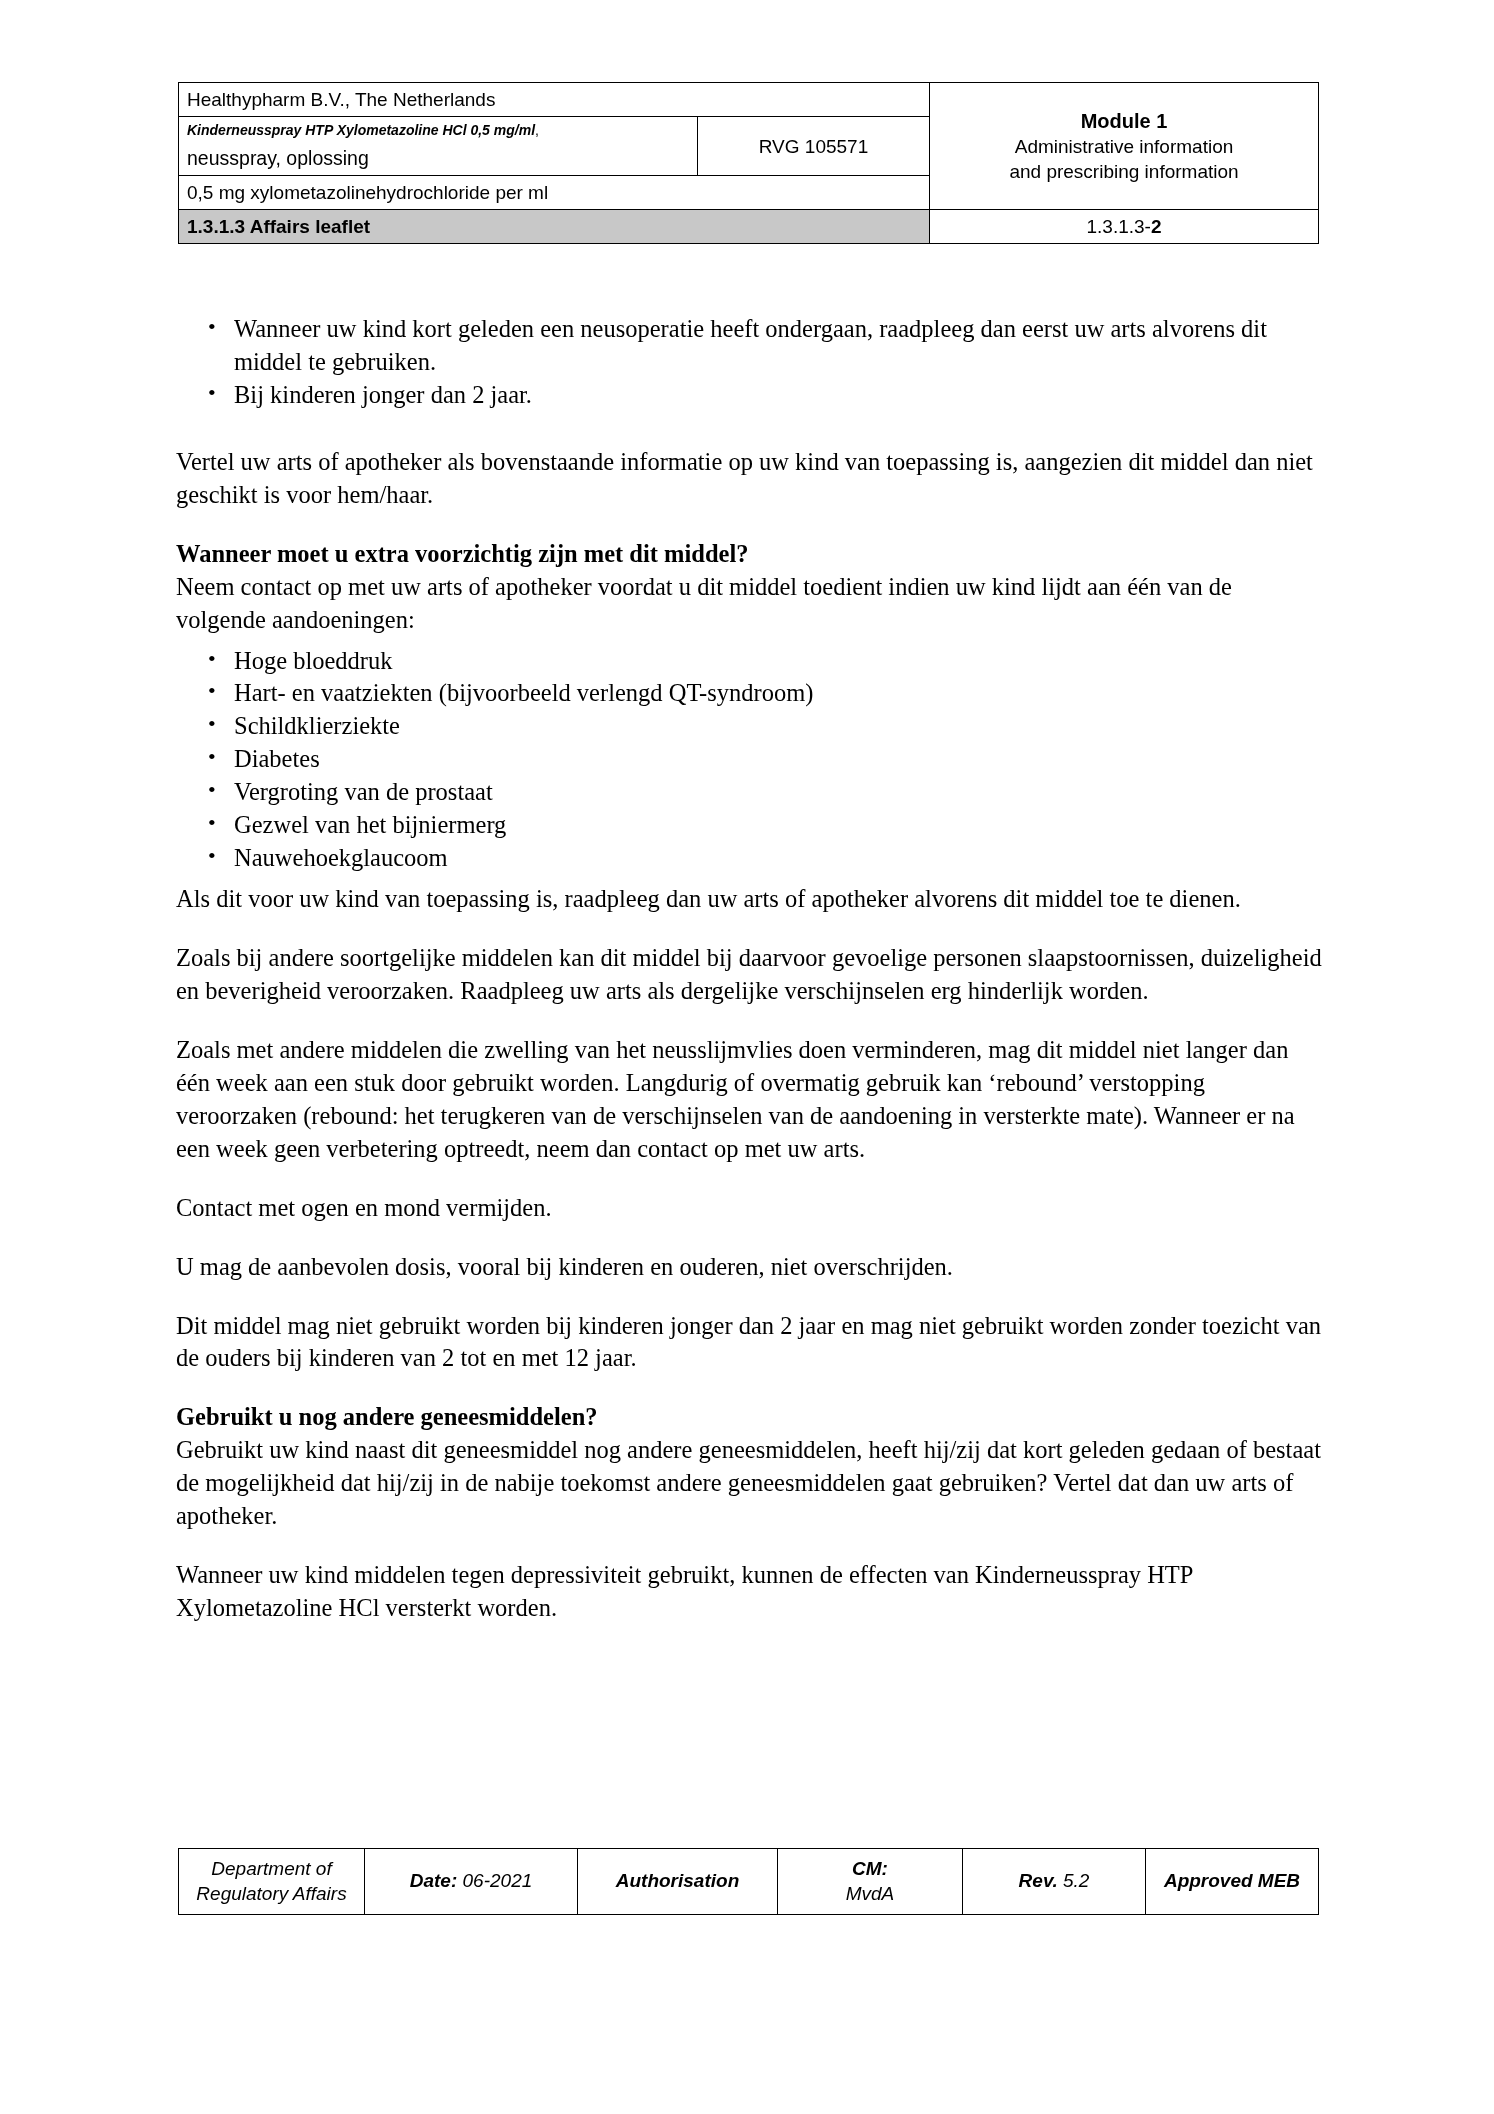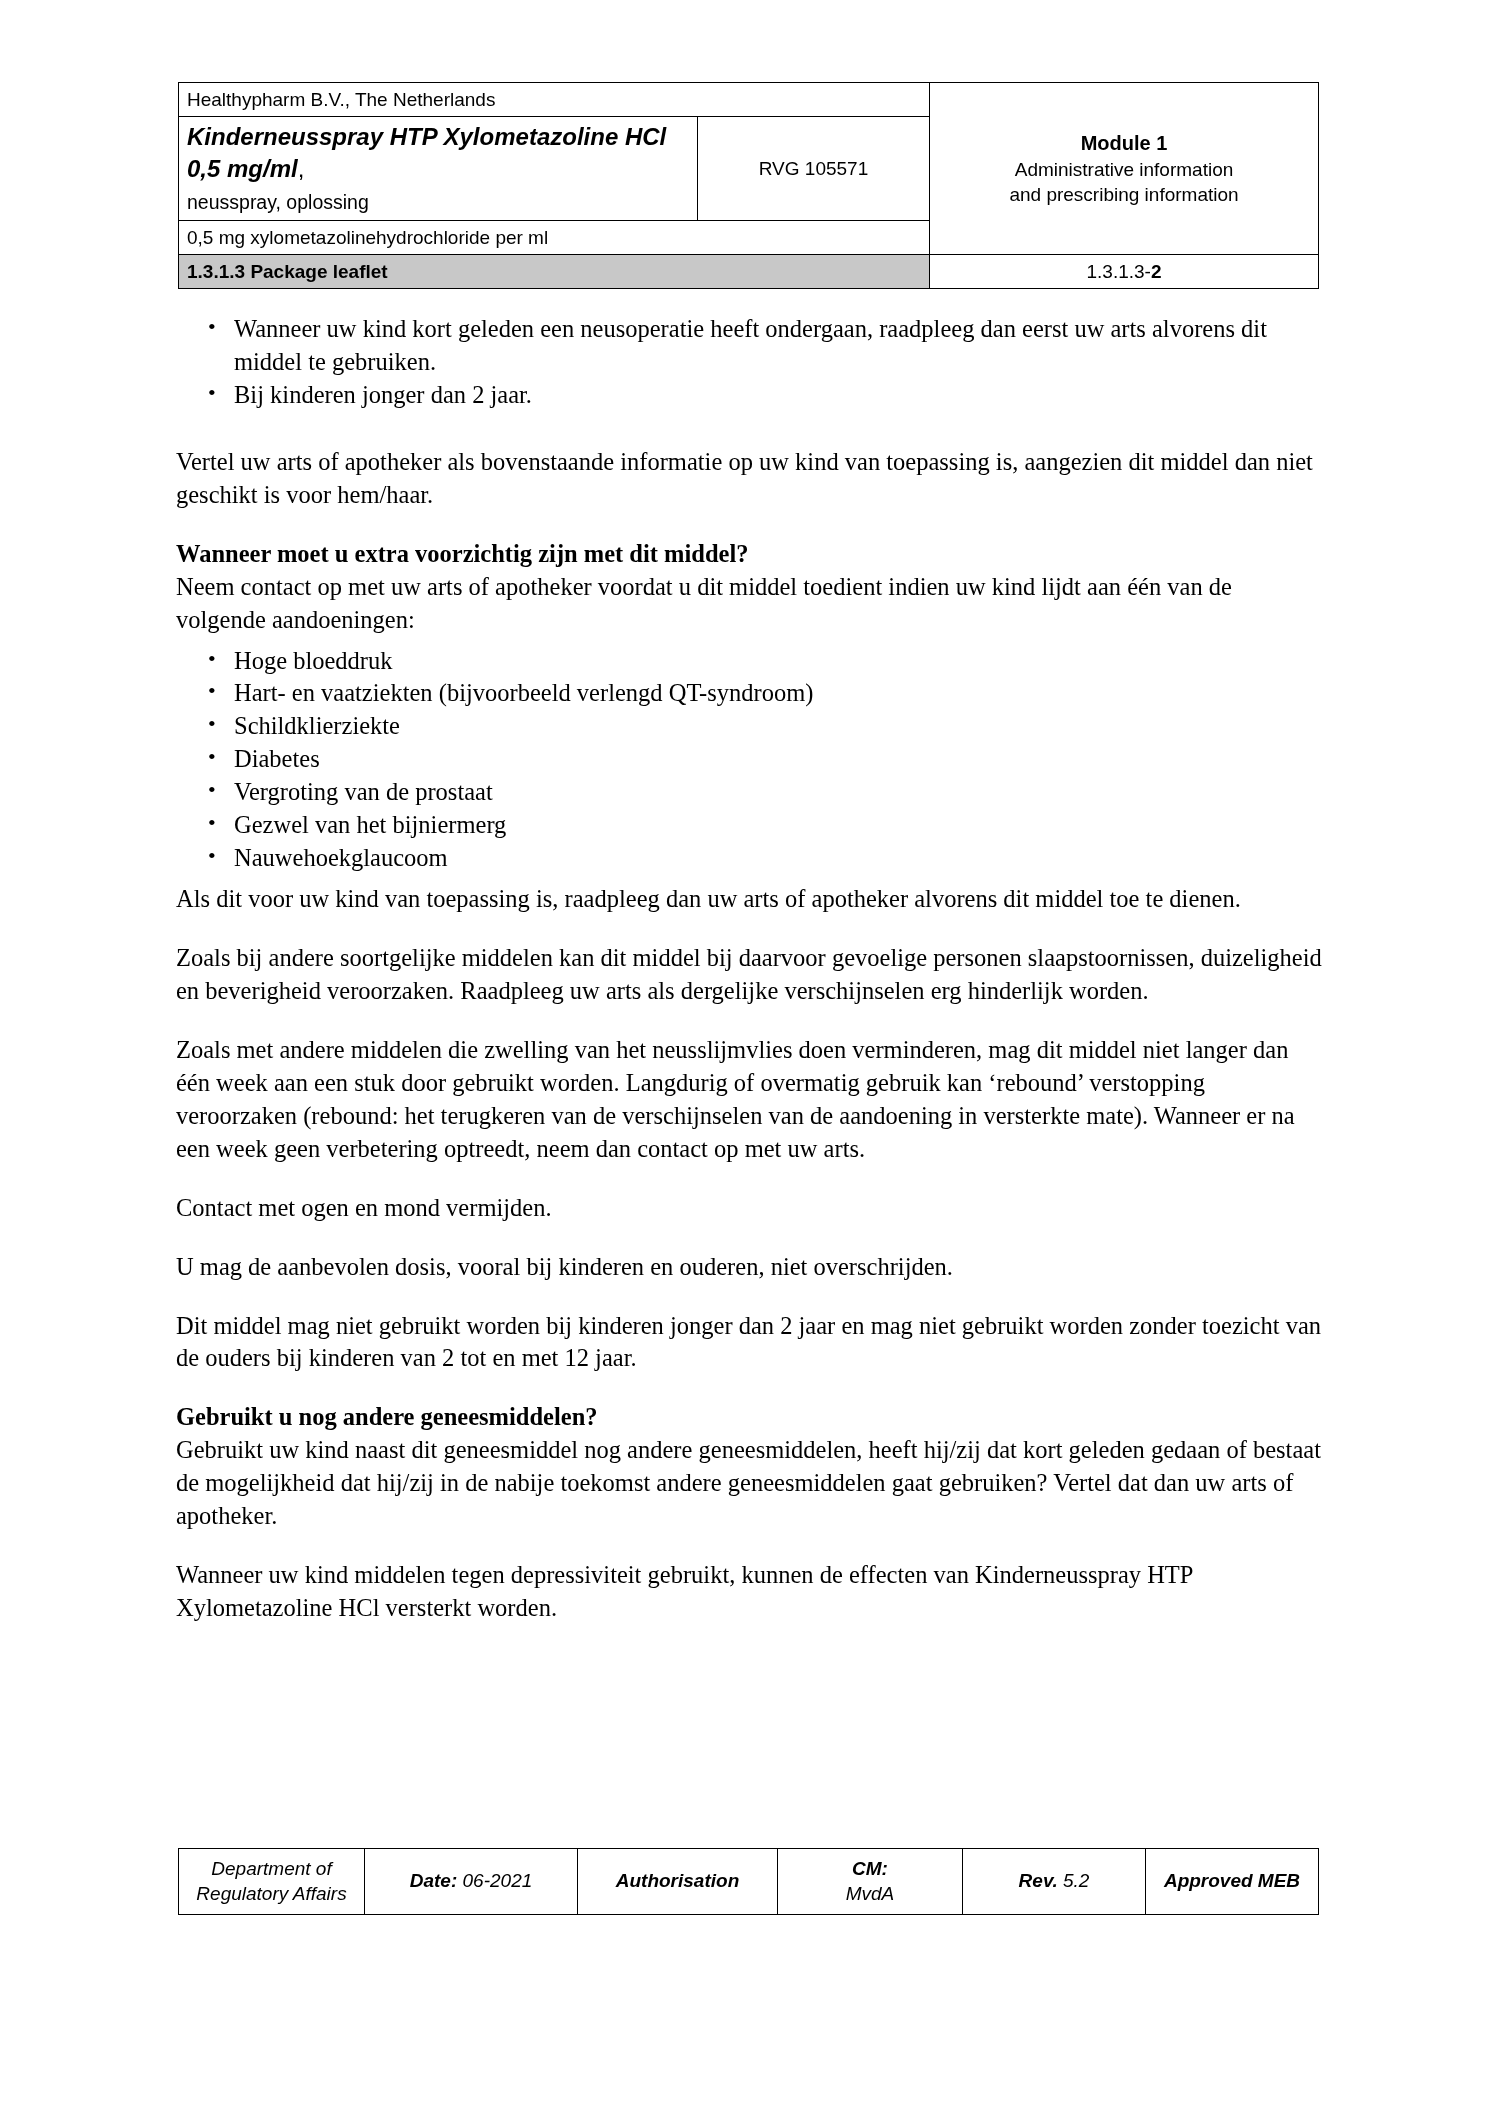--- a/index.html
+++ b/index.html
@@ -38,21 +38,21 @@
     border: 1.5px solid #000000;
     padding: 4px 8px;
     vertical-align: middle;
     font-size: 19px;
     line-height: 1.32;
   }
   .hdr-company { font-size: 19.5px; }
   .hdr-product {
     font-weight: bold;
     font-style: italic;
-    font-size: 24px;
+    font-size: 14px;
   }
   .hdr-product-normal {
     font-weight: normal;
     font-style: normal;
   }
   .hdr-rvg {
     text-align: center;
     font-size: 19.5px;
   }
   .hdr-module {
@@ -162,21 +162,21 @@
         <td>
           <div class="hdr-product"><span>Kinderneusspray HTP Xylometazoline HCl 0,5 mg/ml</span><span class="hdr-product-normal">,</span></div>
           <div class="hdr-company" style="margin-top:6px">neusspray, oplossing</div>
         </td>
         <td class="hdr-rvg">RVG 105571</td>
       </tr>
       <tr>
         <td class="hdr-strength" colspan="2">0,5 mg xylometazolinehydrochloride per ml</td>
       </tr>
       <tr>
-        <td class="hdr-leaflet" colspan="2">1.3.1.3 Package leaflet</td>
+        <td class="hdr-leaflet" colspan="2">1.3.1.3 Affairs leaflet</td>
         <td class="hdr-pageno"><span>1.3.1.3-</span><b>2</b></td>
       </tr>
     </tbody>
   </table>
 
   <div class="content">
 
     <ul class="bullets">
       <li>Wanneer uw kind kort geleden een neusoperatie heeft ondergaan, raadpleeg dan eerst uw arts alvorens dit middel te gebruiken.</li>
       <li>Bij kinderen jonger dan 2 jaar.</li>

